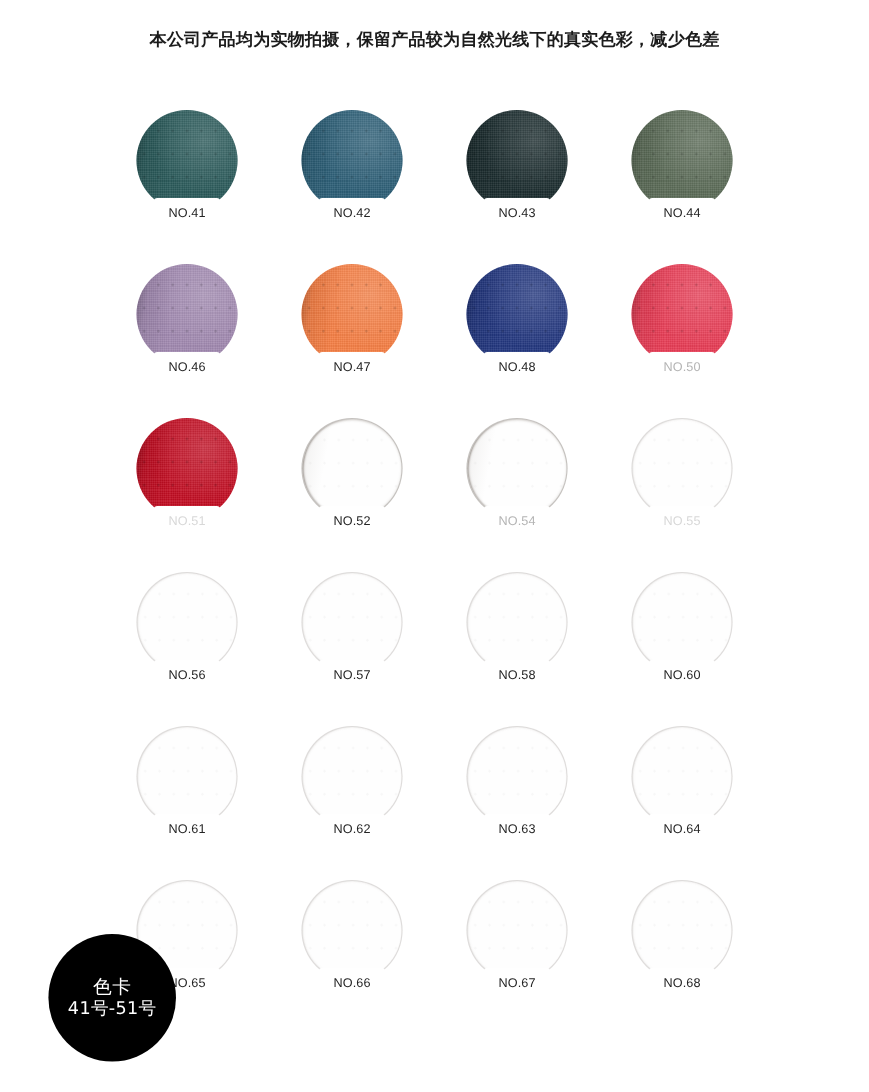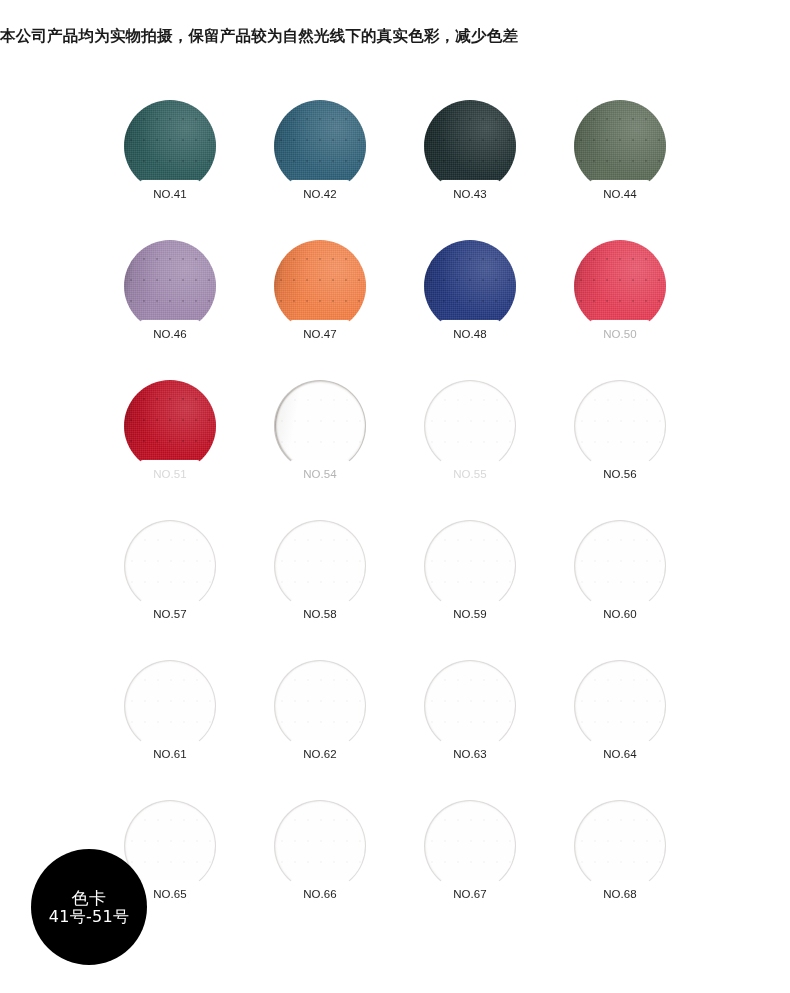--- a/index.html
+++ b/index.html
@@ -18,20 +18,21 @@
 
   
   #header-banner {
     position: absolute;
     top: 0;
     left: 0;
     width: 790px;
     height: 72px;
     display: flex;
     align-items: center;
+    justify-content: center;
   }
   #header-text {
     font-size: 15.5px;
     font-weight: 700;
     color: #1b1b1b;
     letter-spacing: 0.2px;
     white-space: nowrap;
     font-family: "DejaVu Sans", "Liberation Sans", sans-serif;
   }
 
@@ -158,21 +159,21 @@
     padding-bottom: 2px;
     white-space: nowrap;
     font-family: "Liberation Sans", "DejaVu Sans", sans-serif;
   }
   .swatch-label.dim    { color: #b4b4b4; }
   .swatch-label.dimmer { color: #d8d8d8; }
 
   
   #series-badge {
     position: absolute;
-    left: 31px;
+    left: 44px;
     top: 849px;
     width: 116px;
     height: 116px;
     border-radius: 50%;
     background: #000000;
     color: #ffffff;
     display: flex;
     flex-direction: column;
     align-items: center;
     justify-content: center;
@@ -269,20 +270,28 @@
       </div>
       <div class="swatch-tab">
         <div class="swatch-label dimmer">NO.51</div>
       </div>
     </div>
     <div class="swatch-cell">
       <div class="swatch-disc blank">
         <div class="disc-shade"></div>
       </div>
       <div class="swatch-tab">
+        <div class="swatch-label">NO.52</div>
+      </div>
+    </div>
+    <div class="swatch-cell">
+      <div class="swatch-disc blank">
+        <div class="disc-shade"></div>
+      </div>
+      <div class="swatch-tab">
         <div class="swatch-label dim">NO.54</div>
       </div>
     </div>
     <div class="swatch-cell">
       <div class="swatch-disc blank faint">
         <div class="disc-shade"></div>
       </div>
       <div class="swatch-tab">
         <div class="swatch-label dimmer">NO.55</div>
       </div>
@@ -302,28 +311,20 @@
       <div class="swatch-tab">
         <div class="swatch-label">NO.57</div>
       </div>
     </div>
     <div class="swatch-cell">
       <div class="swatch-disc blank faint">
         <div class="disc-shade"></div>
       </div>
       <div class="swatch-tab">
         <div class="swatch-label">NO.58</div>
-      </div>
-    </div>
-    <div class="swatch-cell">
-      <div class="swatch-disc blank faint">
-        <div class="disc-shade"></div>
-      </div>
-      <div class="swatch-tab">
-        <div class="swatch-label">NO.59</div>
       </div>
     </div>
     <div class="swatch-cell">
       <div class="swatch-disc blank faint">
         <div class="disc-shade"></div>
       </div>
       <div class="swatch-tab">
         <div class="swatch-label">NO.60</div>
       </div>
     </div>

